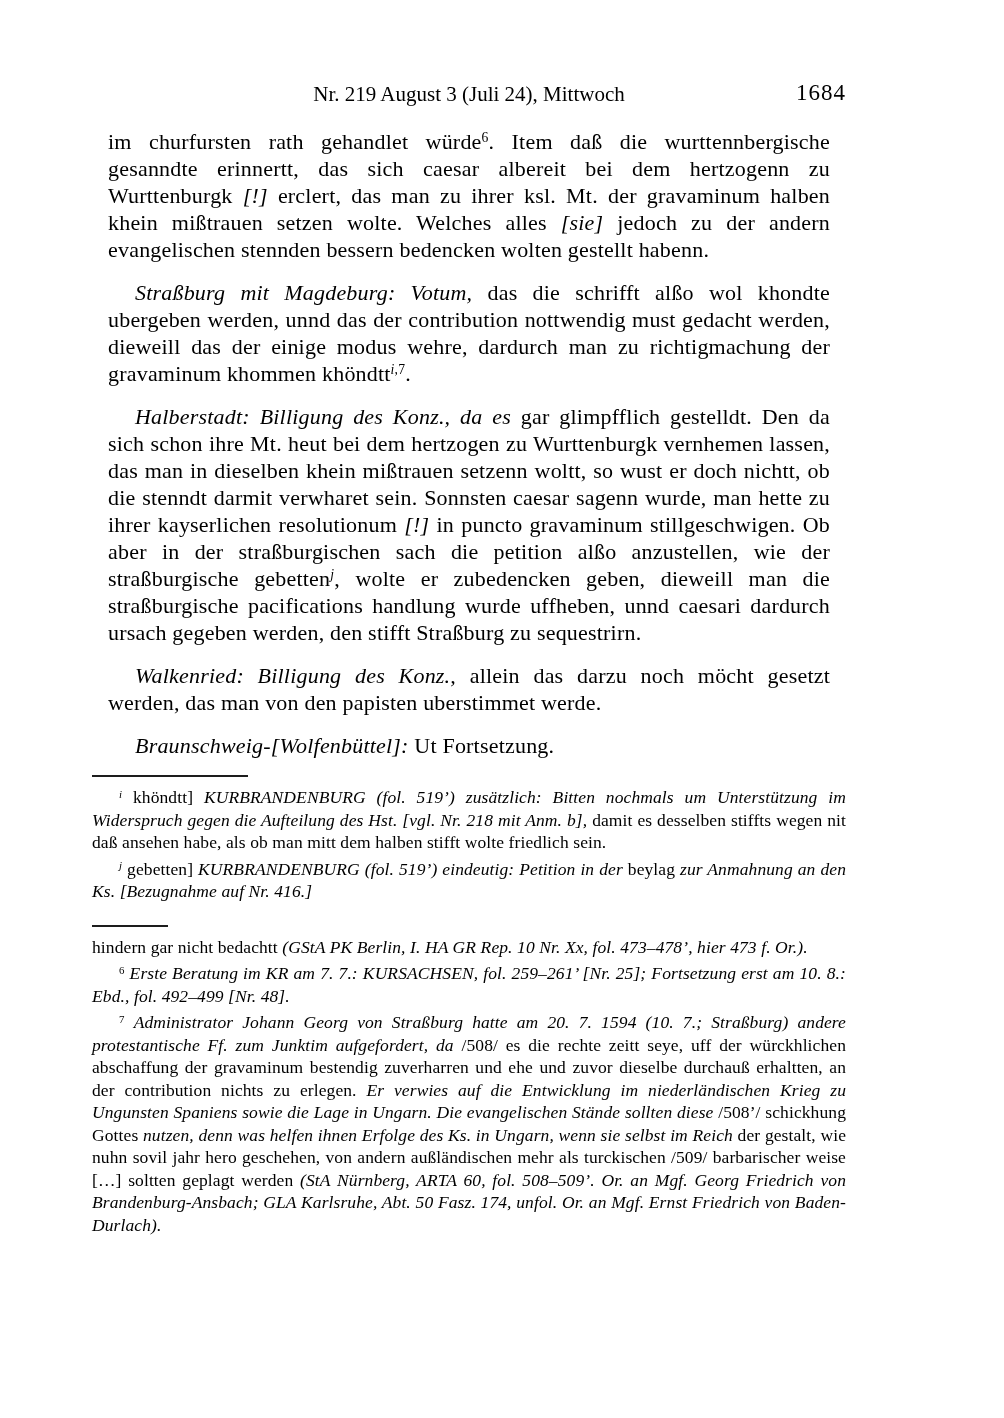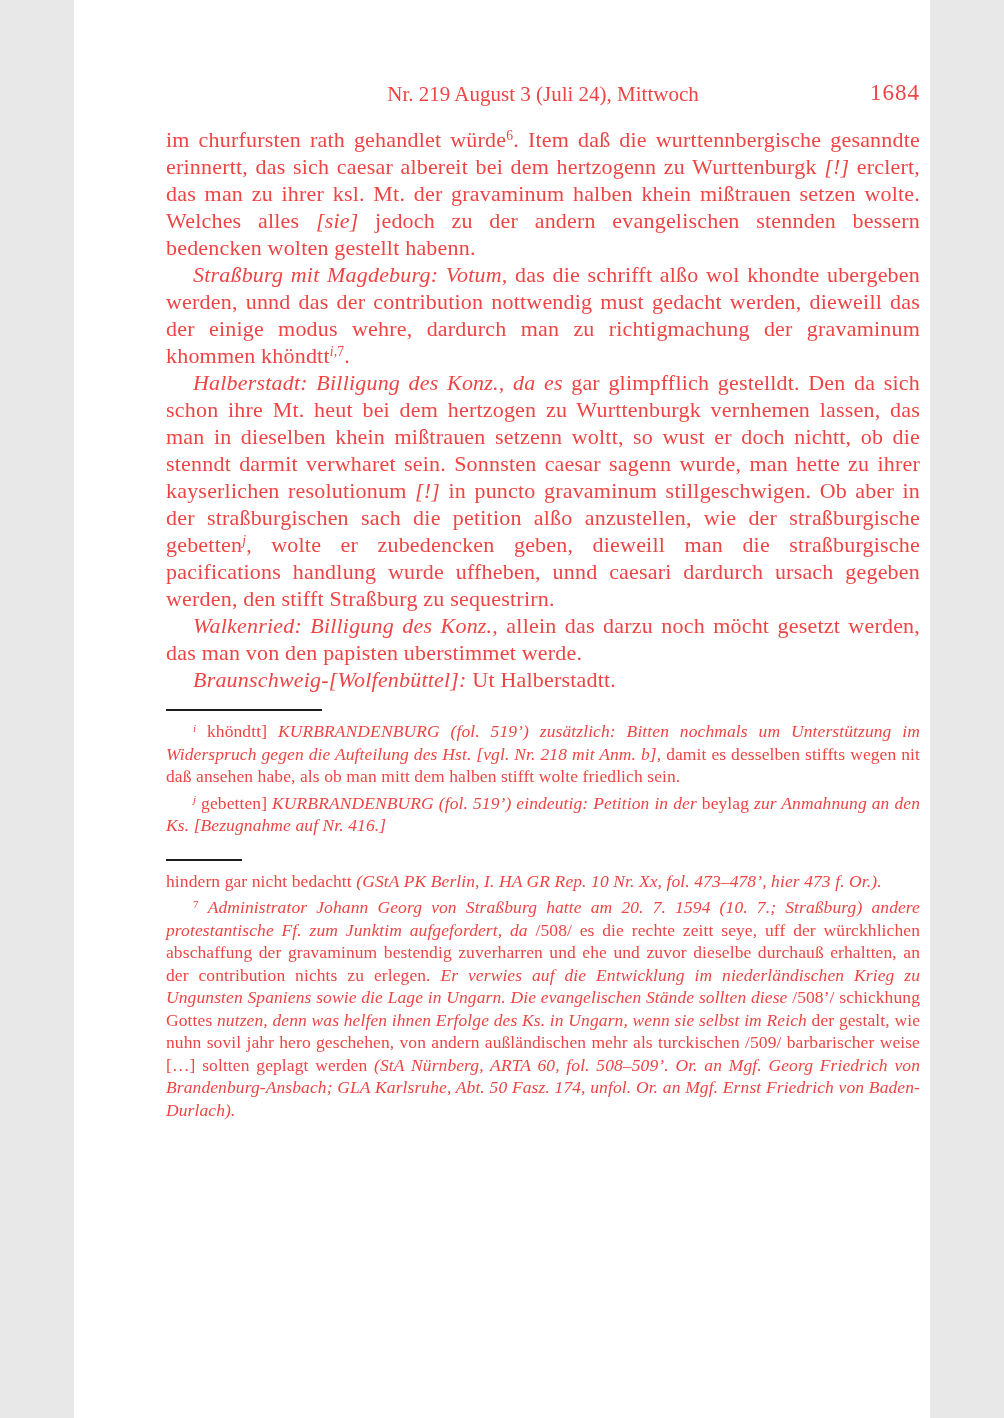--- a/index.html
+++ b/index.html
@@ -1,21 +1,21 @@
 <!DOCTYPE html>
 <html lang="de"><head>
 <meta charset="utf-8">
 <style>
   html,body{margin:0;padding:0;}
   body{background:#e8e8e8;font-family:"Liberation Serif", serif;}
   .page{
     position:relative;
-    width:856px;height:1418px;
+    width:1004px;height:1418px;
     background:#ffffff;
-    color:#ef4444;
+    color:#000000;
     overflow:hidden;
     margin:0 auto;
   }
   .column{
     position:absolute;
     left:92px;top:82px;
     width:754px;
   }
   .pagehead{
     position:relative;
@@ -31,21 +31,21 @@
     position:absolute;right:0;top:-2px;
     font-size:23px;
     letter-spacing:1px;
   }
   .bodytext{
     font-size:22px;
     line-height:27px;
     text-align:justify;
     letter-spacing:0.2px;
   }
-  .bodytext p{margin:0;}
+  .bodytext p{margin:16px;}
   p.ind{text-indent:27px;}
   .it{font-style:italic;}
   sup{
     font-size:0.62em;
     line-height:0;
     vertical-align:baseline;
     position:relative;
     top:-0.5em;
   }
   hr.apparatus-rule,hr.commentary-rule{
@@ -74,31 +74,32 @@
     <div class="pagehead">
       <div class="running-head">Nr. 219 August 3 (Juli 24), Mittwoch</div>
       <div class="page-number">1684</div>
     </div>
 
     <div class="bodytext" id="body-paragraphs">
         <p class=""><span>im churfursten rath gehandlet würde</span><sup>6</sup><span>. Item daß die wurttennbergische gesanndte erinnertt, das sich caesar albereit bei dem hertzogenn zu Wurttenburgk </span><span class="it">[!]</span><span> erclert, das man zu ihrer ksl. Mt. der gravaminum halben khein mißtrauen setzen wolte. Welches alles </span><span class="it">[sie]</span><span> jedoch zu der andern evangelischen stennden bessern bedencken wolten gestellt habenn.</span></p>
         <p class="ind"><span class="it">Straßburg mit Magdeburg: Votum,</span><span> das die schrifft alßo wol khondte ubergeben werden, unnd das der contribution nottwendig must gedacht werden, dieweill das der einige modus wehre, dardurch man zu richtigmachung der gravaminum khommen khöndtt</span><sup class="it">i</sup><sup>,7</sup><span>.</span></p>
         <p class="ind"><span class="it">Halberstadt: Billigung des Konz., da es</span><span> gar glimpfflich gestelldt. Den da sich schon ihre Mt. heut bei dem hertzogen zu Wurttenburgk vernhemen lassen, das man in dieselben khein mißtrauen setzenn woltt, so wust er doch nichtt, ob die stenndt darmit verwharet sein. Sonnsten caesar sagenn wurde, man hette zu ihrer kayserlichen resolutionum </span><span class="it">[!]</span><span> in puncto gravaminum stillgeschwigen. Ob aber in der straßburgischen sach die petition alßo anzustellen, wie der straßburgische gebetten</span><sup class="it">j</sup><span>, wolte er zubedencken geben, dieweill man die straßburgische pacifications handlung wurde uffheben, unnd caesari dardurch ursach gegeben werden, den stifft Straßburg zu sequestrirn.</span></p>
         <p class="ind"><span class="it">Walkenried: Billigung des Konz.,</span><span> allein das darzu noch möcht gesetzt werden, das man von den papisten uberstimmet werde.</span></p>
-        <p class="ind"><span class="it">Braunschweig-[Wolfenbüttel]:</span><span> Ut Halberstadtt.</span></p>
+        <p class="ind"><span class="it">Braunschweig-[Wolfenbüttel]:</span><span> Ut Fortsetzung.</span></p>
       </div>
 
     <hr class="apparatus-rule">
 
     <div class="footnotes" id="apparatus-notes">
         <p class="note"><sup class="it">i</sup><span> khöndtt] </span><span class="it">KURBRANDENBURG (fol. 519’) zusätzlich: Bitten nochmals um Unterstützung im Widerspruch gegen die Aufteilung des Hst. [vgl. Nr. 218 mit Anm. b],</span><span> damit es desselben stiffts wegen nit daß ansehen habe, als ob man mitt dem halben stifft wolte friedlich sein.</span></p>
         <p class="note"><sup class="it">j</sup><span> gebetten] </span><span class="it">KURBRANDENBURG (fol. 519’) eindeutig: Petition in der</span><span> beylag </span><span class="it">zur Anmahnung an den Ks. [Bezugnahme auf Nr. 416.]</span></p>
       </div>
 
     <hr class="commentary-rule">
 
     <div class="footnotes" id="commentary-notes">
         <p class="cont"><span>hindern gar nicht bedachtt </span><span class="it">(GStA PK Berlin, I. HA GR Rep. 10 Nr. Xx, fol. 473–478’, hier 473 f. Or.).</span></p>
+        <p class="note"><sup>6</sup><span>  </span><span class="it">Erste Beratung im KR am 7. 7.: KURSACHSEN, fol. 259–261’ [Nr. 25]; Fortsetzung erst am 10. 8.: Ebd., fol. 492–499 [Nr. 48].</span></p>
         <p class="note"><sup>7</sup><span>  </span><span class="it">Administrator Johann Georg von Straßburg hatte am 20. 7. 1594 (10. 7.; Straßburg) andere protestantische Ff. zum Junktim aufgefordert, da </span><span>/508/ es die rechte zeitt seye, uff der würckhlichen abschaffung der gravaminum bestendig zuverharren und ehe und zuvor dieselbe durchauß erhaltten, an der contribution nichts zu erlegen. </span><span class="it">Er verwies auf die Entwicklung im niederländischen Krieg zu Ungunsten Spaniens sowie die Lage in Ungarn. Die evangelischen Stände sollten diese </span><span>/508’/ schickhung Gottes </span><span class="it">nutzen, denn was helfen ihnen Erfolge des Ks. in Ungarn, wenn sie selbst im Reich </span><span>der gestalt, wie nuhn sovil jahr hero geschehen, von andern außländischen mehr als turckischen /509/ barbarischer weise […] soltten geplagt werden </span><span class="it">(StA Nürnberg, ARTA 60, fol. 508–509’. Or. an Mgf. Georg Friedrich von Brandenburg-Ansbach; GLA Karlsruhe, Abt. 50 Fasz. 174, unfol. Or. an Mgf. Ernst Friedrich von Baden-Durlach).</span></p>
       </div>
 
   </div>
 </div>
 
 </body></html>

